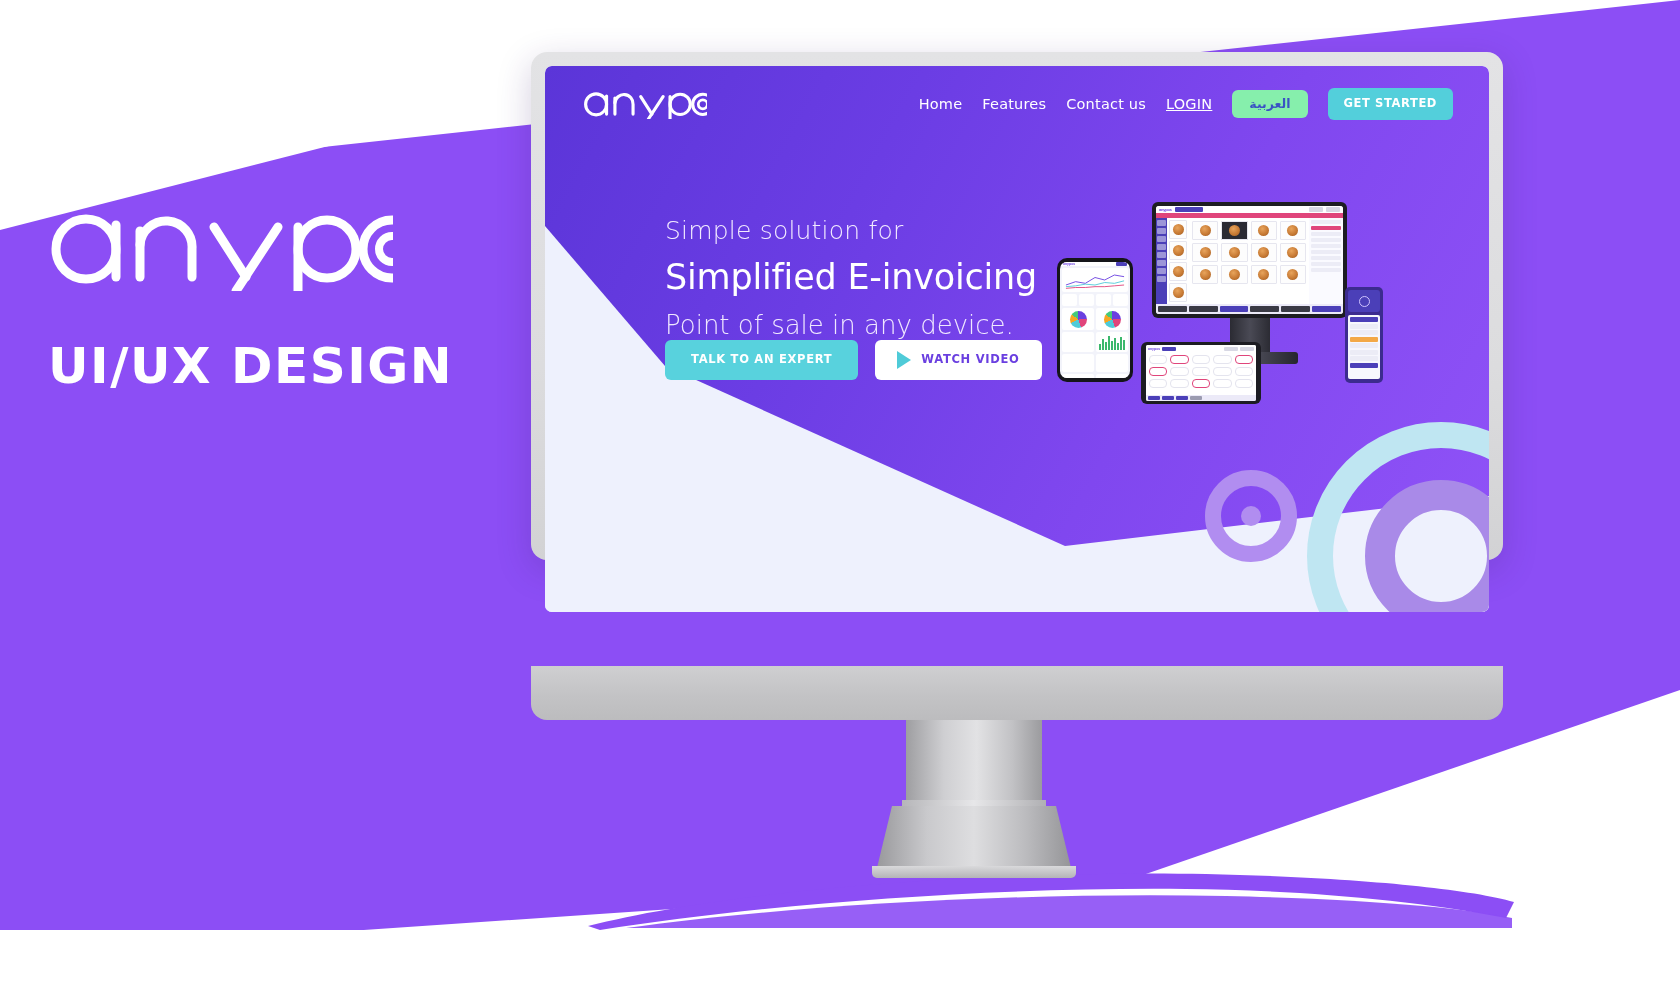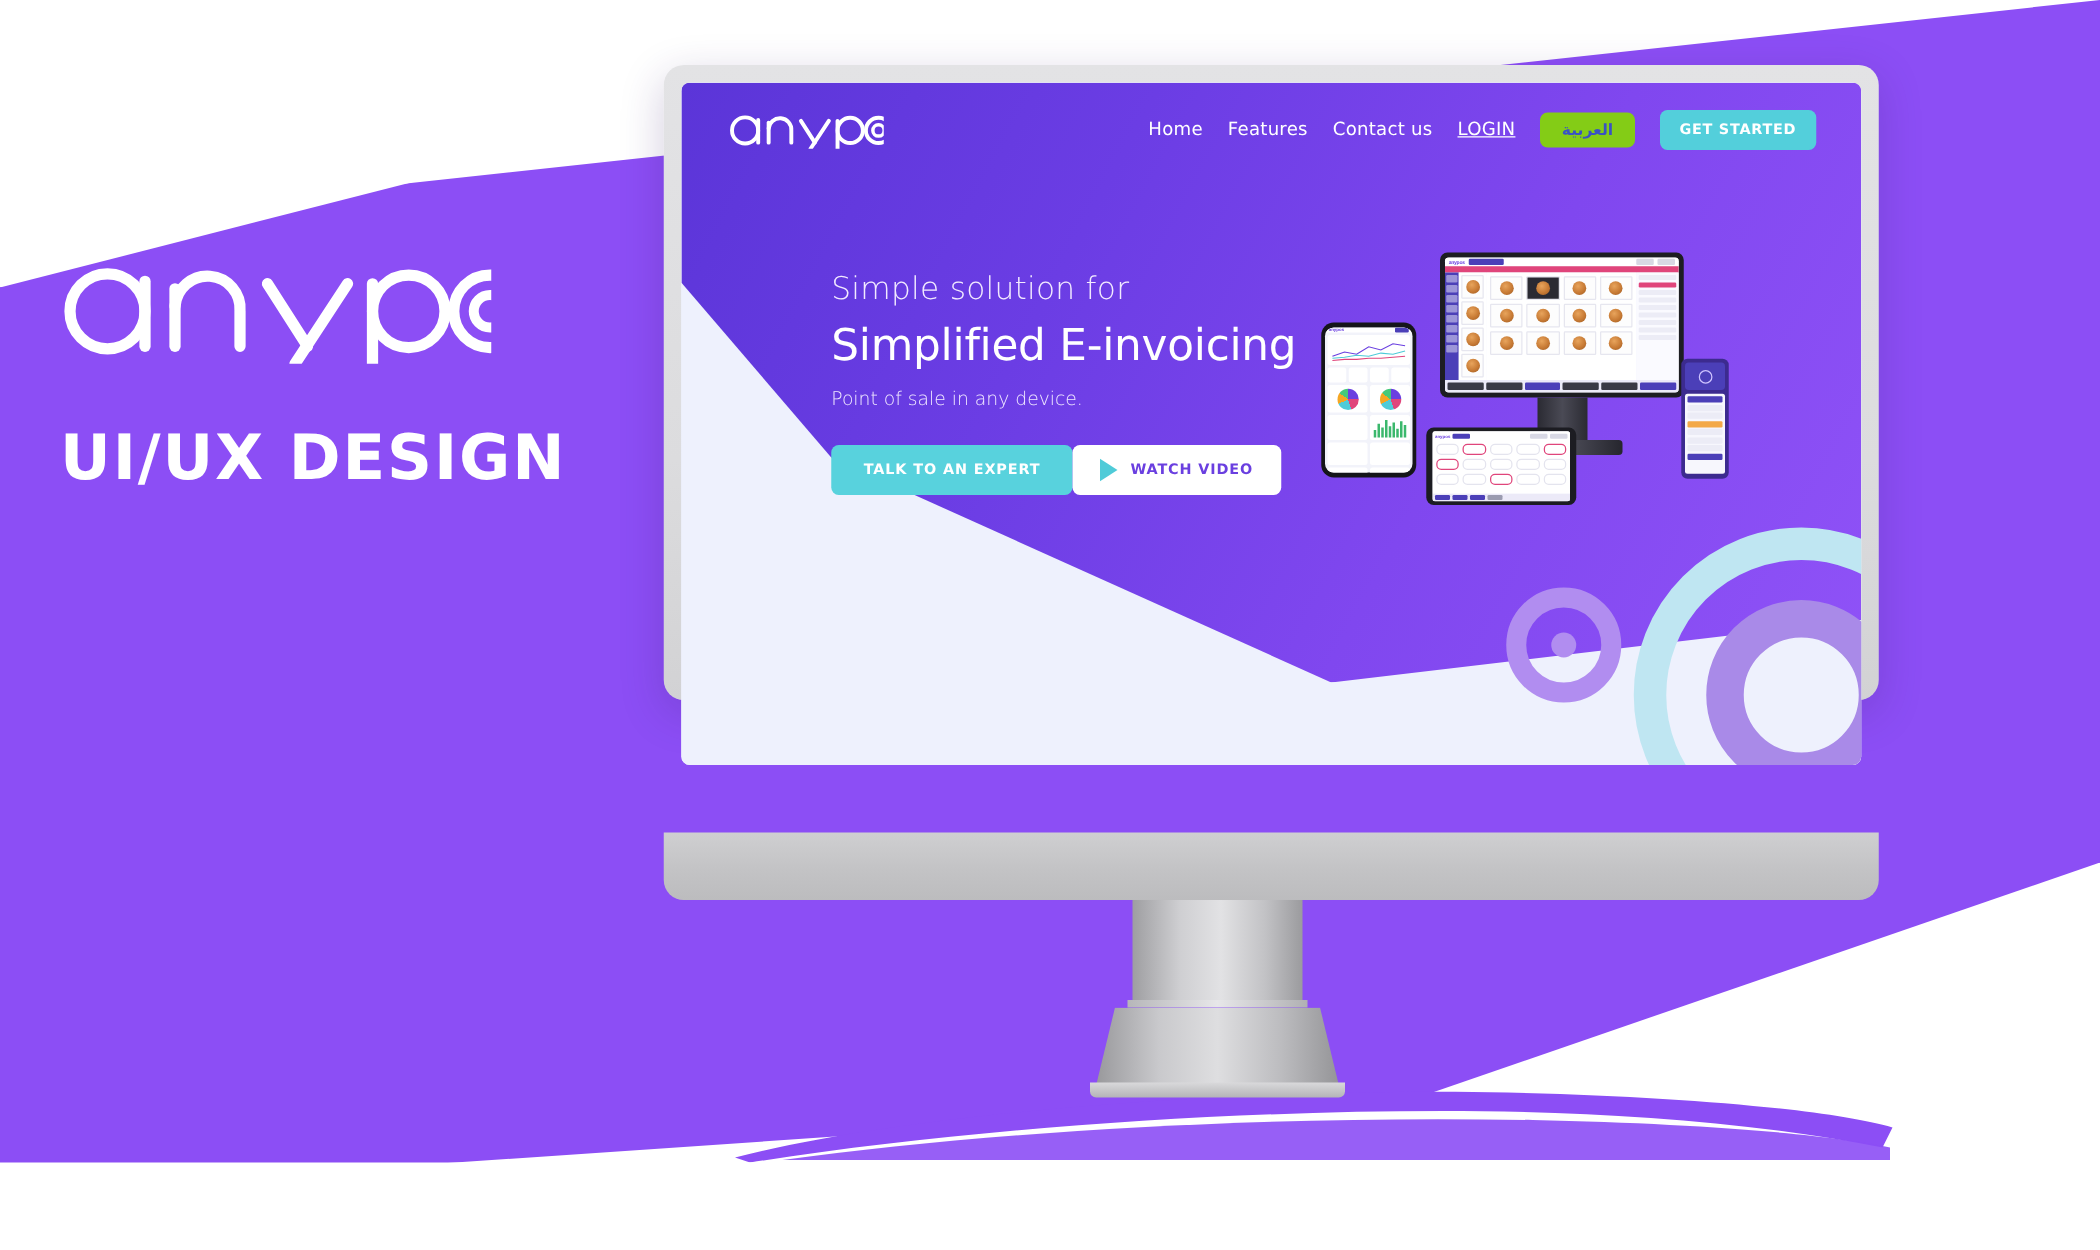--- a/index.html
+++ b/index.html
@@ -99,39 +99,39 @@
     display:flex; align-items:center; padding:0 36px 0 34px; z-index:4;
   }
   .nav-logo svg{ display:block; }
   .nav-right{ margin-left:auto; display:flex; align-items:center; gap:20px; }
   .nav-link{
     color:#ffffff; font-size:14.5px; letter-spacing:.2px; cursor:pointer;
     font-family:"DejaVu Sans", sans-serif;
   }
   .nav-link.login{ text-decoration:underline;text-align:right; }
   .lang-btn{
-    background:#84cc16; color:#3a52c4; font-size:12.5px; font-weight:bold;
+    background:#86efac; color:#3a52c4; font-size:12.5px; font-weight:bold;
     padding:8px 17px; border-radius:6px; cursor:pointer; line-height:1;
     border:none; font-family:"DejaVu Sans", sans-serif;
   }
   .cta-nav{
     background:#53cfdb; color:#ffffff; font-size:11.5px; font-weight:bold;
     letter-spacing:.6px; padding:10px 16px; border-radius:6px; cursor:pointer;
     border:none; line-height:1; font-family:"DejaVu Sans", sans-serif;
   }
 
   
   .hero-copy{ position:absolute; left:120px; top:150px; z-index:4; width:420px; }
   .eyebrow{ color:#f2eaff; font-size:25px; font-weight:300; letter-spacing:.2px;
             font-family:"DejaVu Sans", sans-serif; }
   .headline{ color:#ffffff; font-size:35px; font-weight:500; margin-top:12px;
              letter-spacing:-.2px; white-space:nowrap; font-family:"DejaVu Sans", sans-serif; }
-  .subline{ color:#f0e8ff; font-size:15px; font-weight:300; margin-top:13px;
+  .subline{ color:#f0e8ff; font-size:26px; font-weight:300; margin-top:13px;
             font-family:"DejaVu Sans", sans-serif; }
-  .btn-row{ margin-top:28px; display:flex; }
+  .btn-row{ display:flex; gap:17px; }
   .btn-primary{
     background:#58d2dd; color:#ffffff; font-size:11.5px; font-weight:bold;
     letter-spacing:.7px; padding:13px 26px; border-radius:6px; border:none;
     cursor:pointer; line-height:1; font-family:"DejaVu Sans", sans-serif;
   }
   .btn-ghost{
     background:#ffffff; color:#6a3fe0; font-size:11.5px; font-weight:bold;
     letter-spacing:.7px; padding:11px 22px; border-radius:6px; border:none;
     cursor:pointer; display:flex; align-items:center; gap:10px; line-height:1;
     font-family:"DejaVu Sans", sans-serif;

